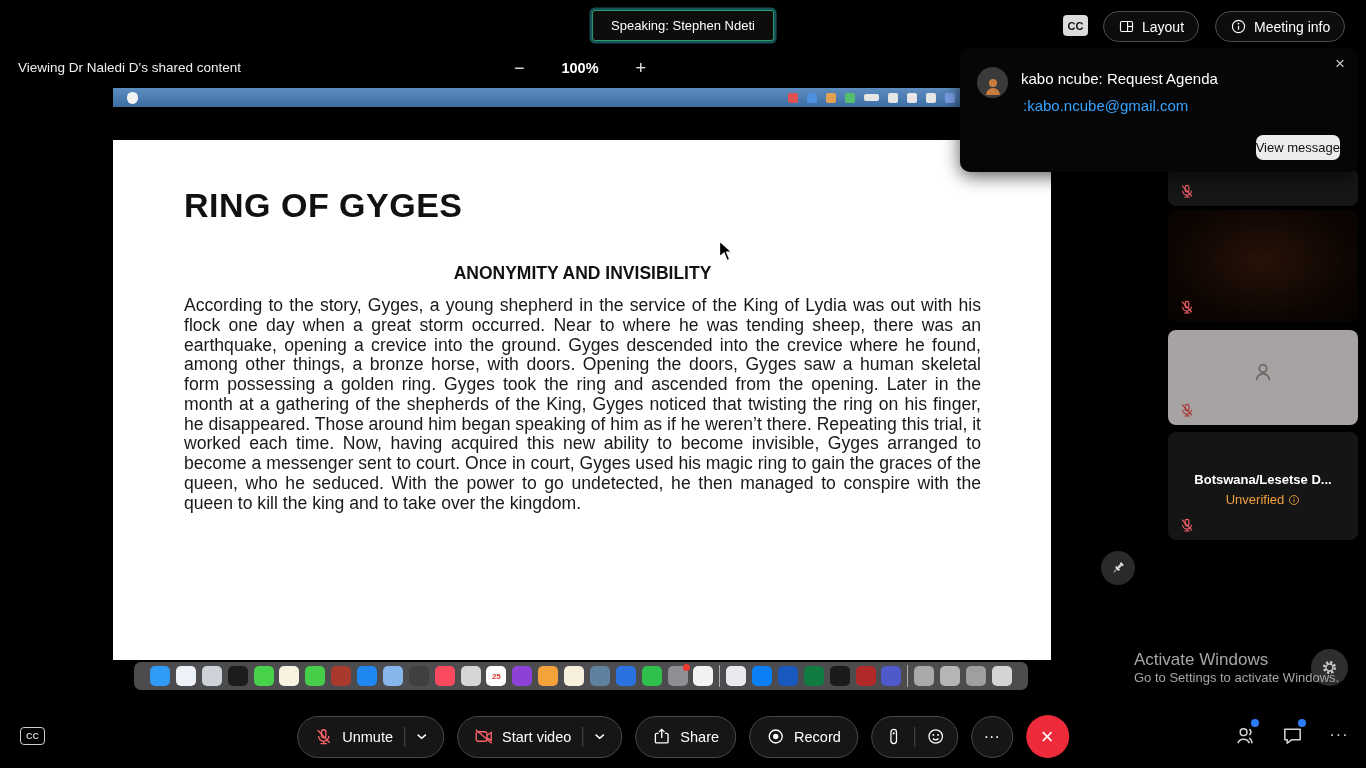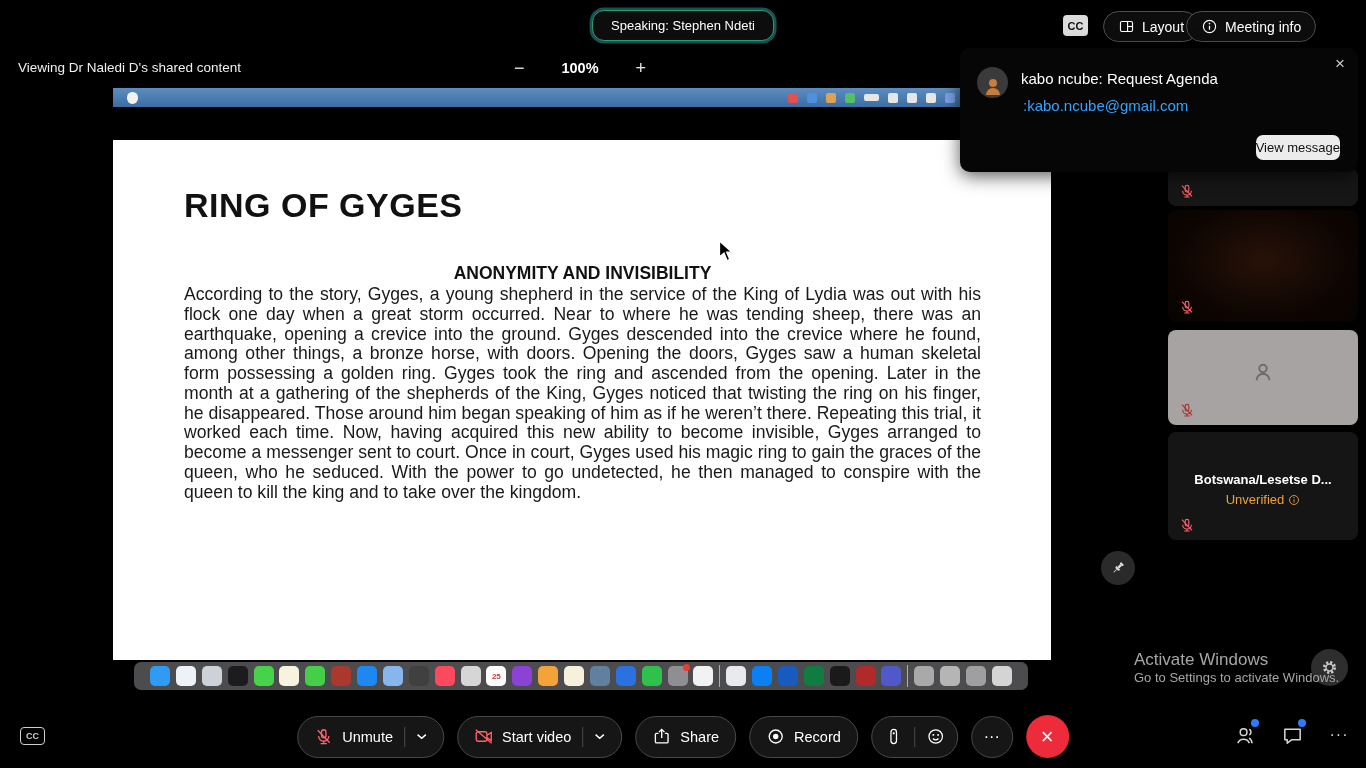--- a/index.html
+++ b/index.html
@@ -2,46 +2,46 @@
 <html><head>
 <meta charset="utf-8">
 <style>
   *{margin:0;padding:0;box-sizing:border-box}
   html,body{width:1366px;height:768px}
   body{background:#000;font-family:"Liberation Sans",sans-serif;color:#fff;overflow:hidden;position:relative}
   .stage{position:relative;width:1366px;height:768px;background:#000;overflow:hidden}
 
   
   .speaking-pill{position:absolute;left:50%;top:10px;transform:translateX(-50%);height:31px;padding:0 18px;
-    display:flex;align-items:center;background:#0d0d0d;border:1.5px solid #2f9e6e;border-radius:12px;
+    display:flex;align-items:center;background:#0d0d0d;border:1.5px solid #2f9e6e;border-radius:3px;
     box-shadow:0 0 0 2.5px rgba(41,150,160,.55);font-size:13px;color:#fff;white-space:nowrap;z-index:20}
   .cc-badge{position:absolute;left:1063px;top:15px;width:25px;height:21px;background:#dcdcdc;border-radius:4px;
     color:#111;font-weight:bold;font-size:11px;display:flex;align-items:center;justify-content:center;border:none;cursor:pointer;font-family:inherit}
   .top-btn{position:absolute;top:11px;height:31px;border-radius:16px;border:1px solid #4f4f4f;background:#0d0d0d;
     color:#fff;font-size:14px;display:flex;align-items:center;gap:7px;padding:0 14px;font-family:inherit;cursor:pointer;white-space:nowrap}
   #layout-btn{left:1103px}
-  #meeting-info-btn{left:1186px}
+  #meeting-info-btn{left:1215px}
   .top-btn .ic{width:17px;height:17px;flex:none}
   .viewing-label{position:absolute;left:18px;top:60px;font-size:13.5px;color:#efefef}
   .zoom-controls{position:absolute;left:514px;top:55px;width:132px;height:26px;display:flex;align-items:center;justify-content:space-between}
   .zoom-controls button{background:none;border:none;color:#e8e8e8;font-size:18px;cursor:pointer;font-family:inherit;line-height:1}
   .zoom-level{font-size:14.5px;font-weight:bold;color:#fff}
 
   
   .shared{position:absolute;left:113px;top:88px;width:938px;height:605px;background:#000}
   .menubar{position:absolute;left:0;top:0;width:938px;height:19px;background:linear-gradient(180deg,#5d8dc0,#3c6da2);display:flex;align-items:center}
   .apple{margin-left:14px;width:11px;height:12px;background:#f2f2f2;border-radius:46% 46% 48% 48%}
   .mb-icons{position:absolute;right:96px;top:0;height:19px;display:flex;align-items:center;gap:9px}
   .mb-ic{width:10px;height:10px;border-radius:2px;display:inline-block}
   .mb-ic.battery{width:15px;height:7px}
   .mb-end{position:absolute;right:0;top:0;width:88px;height:19px;background:#060606}
   .doc{position:absolute;left:0;top:52px;width:938px;height:520px;background:#fff;color:#161616;padding:46px 70px 0 71px;overflow:hidden}
   .doc h1{font-size:34px;font-weight:600;letter-spacing:.5px;color:#111}
   .doc h2{margin-top:38px;text-align:center;font-size:17.5px;font-weight:700;color:#111}
-  .doc p{margin-top:1px;font-size:17.6px;line-height:1.125;text-align:justify;color:#191919}
+  .doc p{margin-top:12px;font-size:17.6px;line-height:1.125;text-align:justify;color:#191919}
   .dock{position:absolute;left:21px;bottom:3px;width:894px;height:28px;background:rgba(180,180,185,.42);
     border-radius:7px;display:flex;align-items:center;justify-content:space-between;padding:0 16px}
   .dock-ic{width:20px;height:20px;border-radius:5px;position:relative;font-size:8px;color:#d63a2f;display:flex;
     align-items:center;justify-content:center;font-weight:bold;flex:none}
   .dock-div{width:1px;height:22px;background:rgba(255,255,255,.55);flex:none}
   .dock-badge{position:absolute;right:-2px;top:-2px;width:7px;height:7px;border-radius:50%;background:#ee3b2f}
   .cursor{position:absolute;left:718px;top:240px;width:19px;height:22px;z-index:25}
 
   
   .tile{position:absolute;left:1168px;width:190px;border-radius:8px;overflow:hidden;cursor:pointer}

